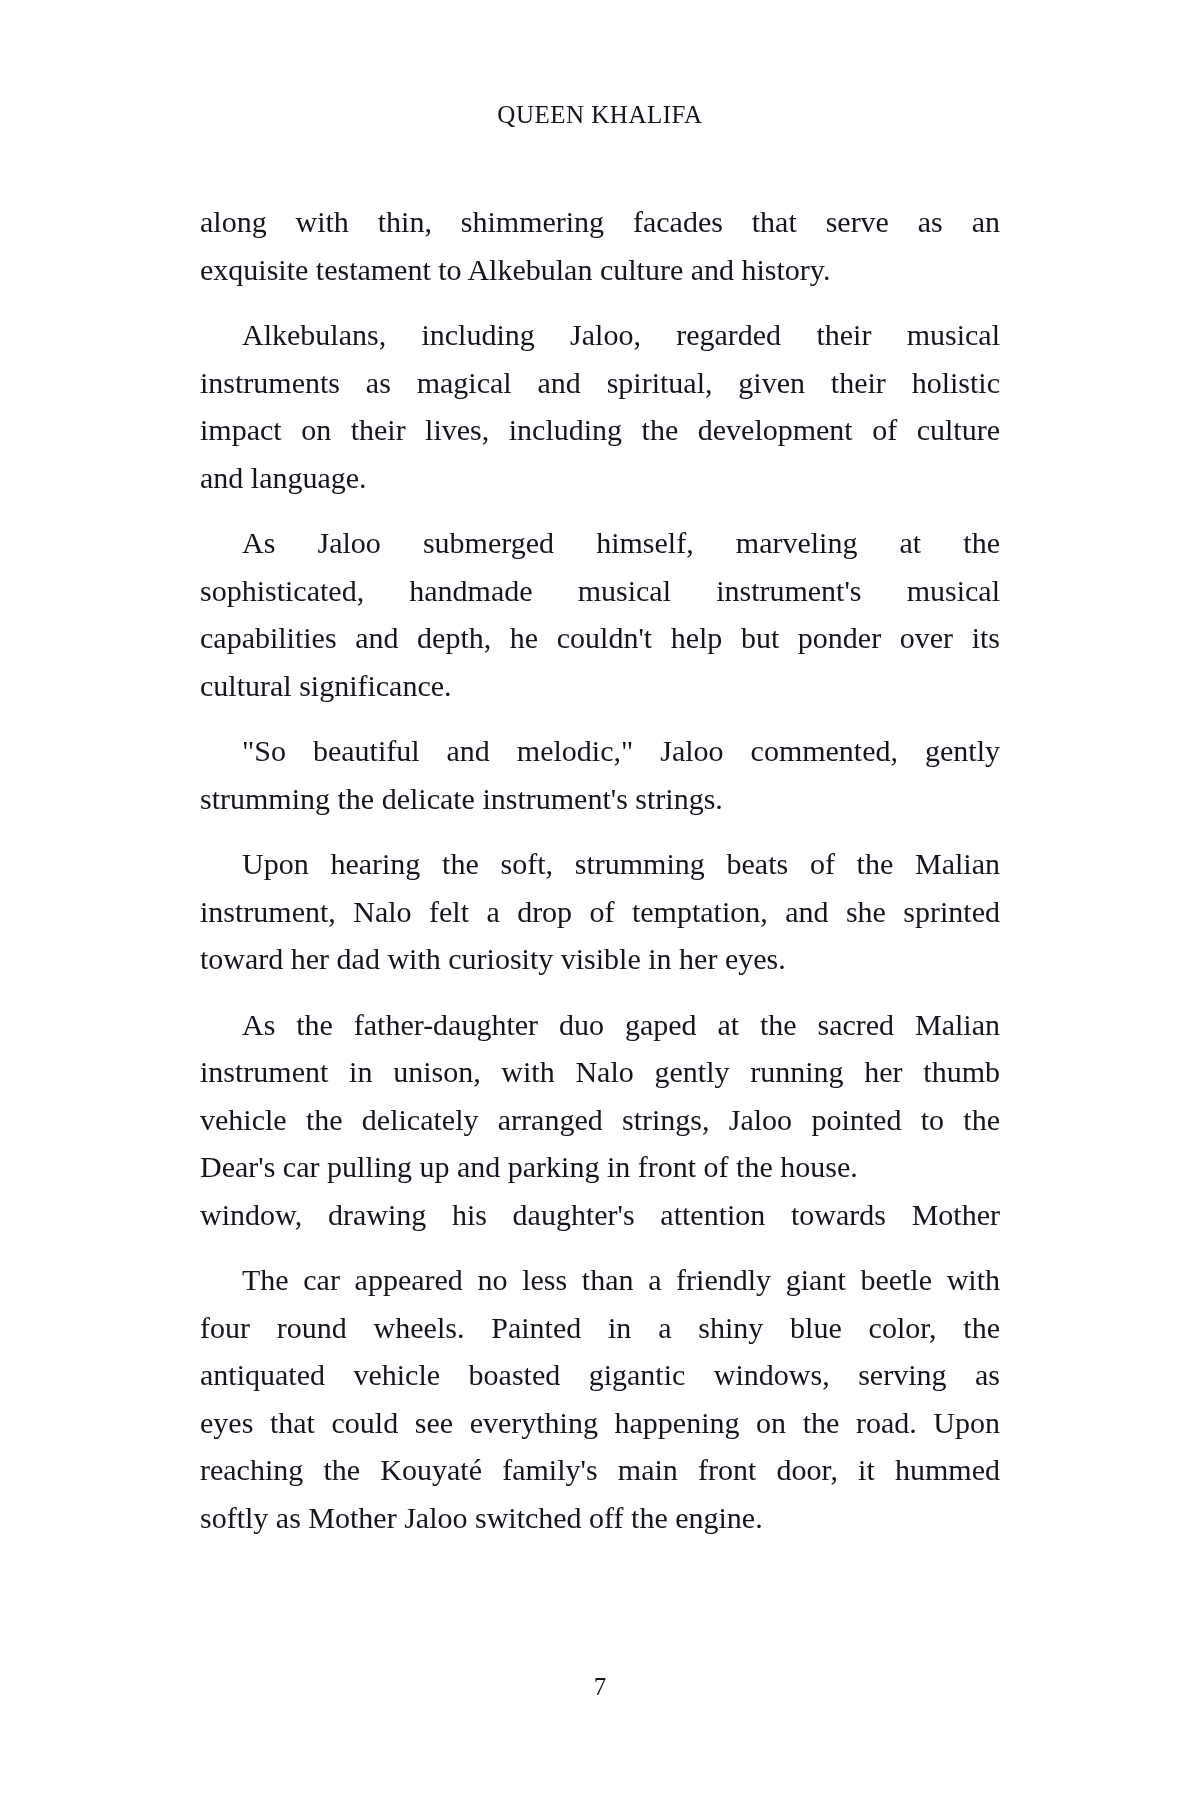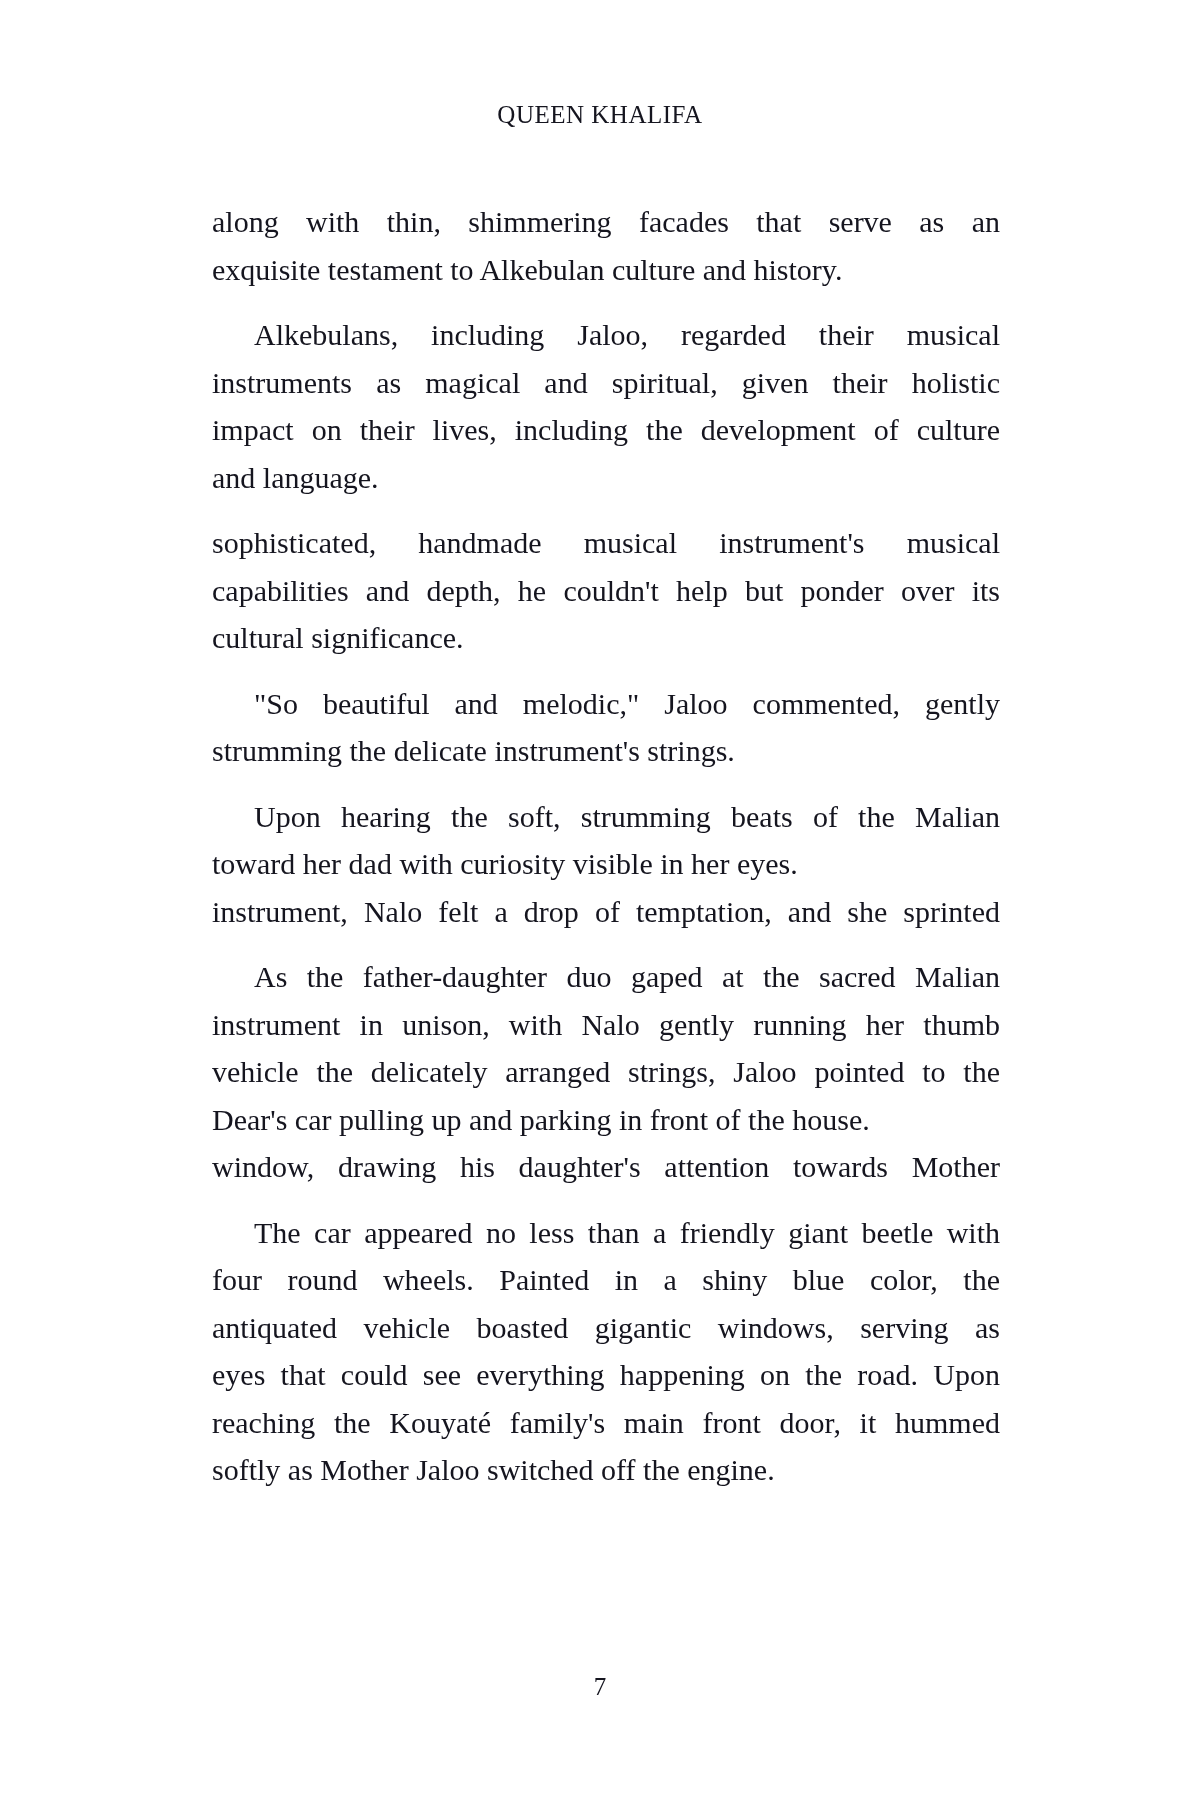--- a/index.html
+++ b/index.html
@@ -27,21 +27,21 @@
     letter-spacing: 0.5px;
   }
   .text-block {
     position: absolute;
     top: 198px;
     left: 200px;
     width: 800px;
     font-size: 30px;
   }
   .paragraph {
-    margin: 0 0 18px 12px;
+    margin: 0 0 18px 0;
     padding: 0;
   }
   .pline {
     height: 47.5px;
     line-height: 47.5px;
     text-align: justify;
     text-align-last: justify;
     white-space: normal;
   }
   .pline.last {
@@ -73,32 +73,33 @@
         <div class="pline">along with thin, shimmering facades that serve as an</div>
         <div class="pline last">exquisite testament to Alkebulan culture and history.</div>
       </div>
       <div class="paragraph">
         <div class="pline first-indent">Alkebulans, including Jaloo, regarded their musical</div>
         <div class="pline">instruments as magical and spiritual, given their holistic</div>
         <div class="pline">impact on their lives, including the development of culture</div>
         <div class="pline last">and language.</div>
       </div>
       <div class="paragraph">
+        <div class="pline first-indent">As Jaloo submerged himself, marveling at the</div>
         <div class="pline">sophisticated, handmade musical instrument's musical</div>
         <div class="pline">capabilities and depth, he couldn't help but ponder over its</div>
         <div class="pline last">cultural significance.</div>
       </div>
       <div class="paragraph">
         <div class="pline first-indent">"So beautiful and melodic," Jaloo commented, gently</div>
         <div class="pline last">strumming the delicate instrument's strings.</div>
       </div>
       <div class="paragraph">
         <div class="pline first-indent">Upon hearing the soft, strumming beats of the Malian</div>
+        <div class="pline">instrument, Nalo felt a drop of temptation, and she sprinted</div>
         <div class="pline last">toward her dad with curiosity visible in her eyes.</div>
-        <div class="pline">instrument, Nalo felt a drop of temptation, and she sprinted</div>
       </div>
       <div class="paragraph">
         <div class="pline first-indent">As the father-daughter duo gaped at the sacred Malian</div>
         <div class="pline">instrument in unison, with Nalo gently running her thumb</div>
         <div class="pline">vehicle the delicately arranged strings, Jaloo pointed to the</div>
         <div class="pline last">Dear's car pulling up and parking in front of the house.</div>
         <div class="pline">window, drawing his daughter's attention towards Mother</div>
       </div>
       <div class="paragraph">
         <div class="pline first-indent">The car appeared no less than a friendly giant beetle with</div>

